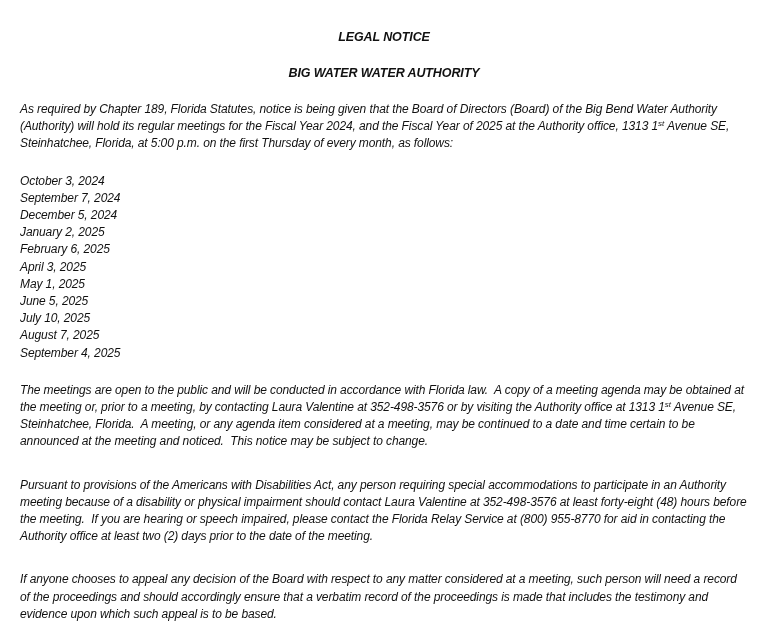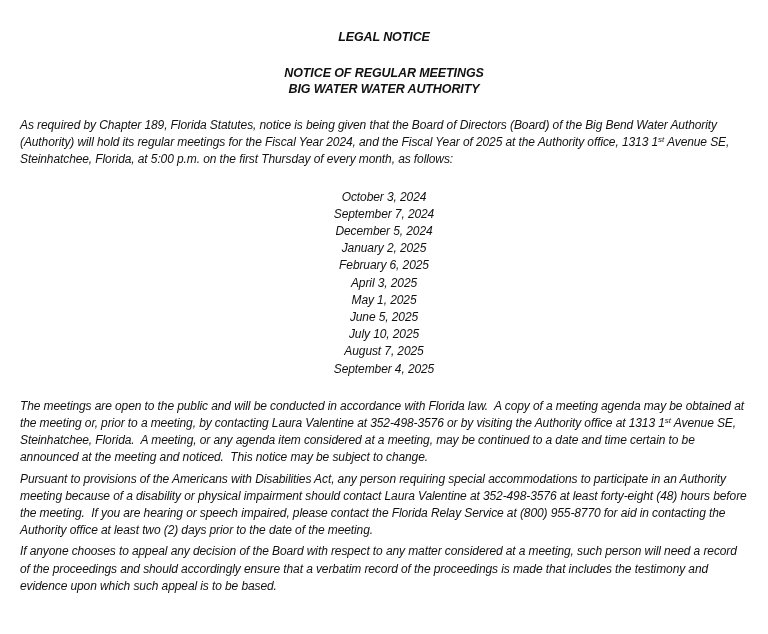--- a/index.html
+++ b/index.html
@@ -38,25 +38,25 @@
   .body-text {
     margin: 0;
     margin-top: 20px;
     font-size: 12px;
     line-height: 17.2px;
     letter-spacing: -0.1px;
     white-space: pre-wrap;
     text-align: left;
   }
   .para-gap {
-    margin-top: 4px;
+    margin-top: 26px;
   }
   .dates {
     margin-top: 20px;
-    text-align: center;
+    text-align: left;
     font-size: 12px;
     line-height: 17.2px;
     letter-spacing: -0.1px;
   }
   .date-line {
     display: block;
   }
   sup.ord {
     font-size: 8px;
     line-height: 0;
@@ -65,21 +65,20 @@
   }
 </style>
 </head>
 <body>
 
 <div class="page">
 
   <h1 class="doc-title">LEGAL NOTICE</h1>
 
   <div class="doc-subtitle">
-    <div>NOTICE OF REGULAR MEETINGS</div>
     <div>BIG WATER WATER AUTHORITY</div>
   </div>
 
   <p class="body-text"><span>As required by Chapter 189, Florida Statutes, notice is being given that the Board of Directors (Board) of the Big Bend Water Authority (Authority) will hold its regular meetings for the Fiscal Year 2024, and the Fiscal Year of 2025 at the Authority office, 1313 1</span><sup class="ord">st</sup><span> Avenue SE, Steinhatchee, Florida, at 5:00 p.m. on the first Thursday of every month, as follows:</span></p>
 
   <div class="dates">
     <span class="date-line">October 3, 2024</span>
     <span class="date-line">September 7, 2024</span>
     <span class="date-line">December 5, 2024</span>
     <span class="date-line">January 2, 2025</span>

